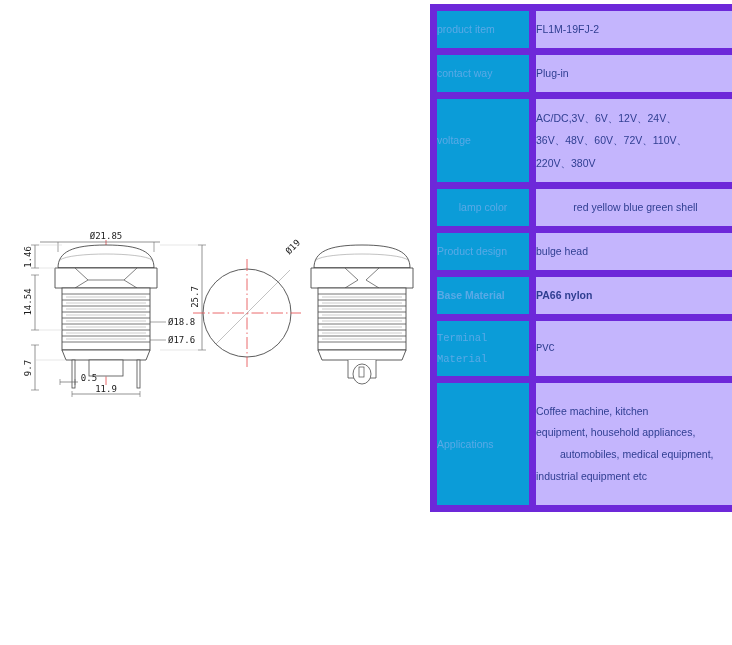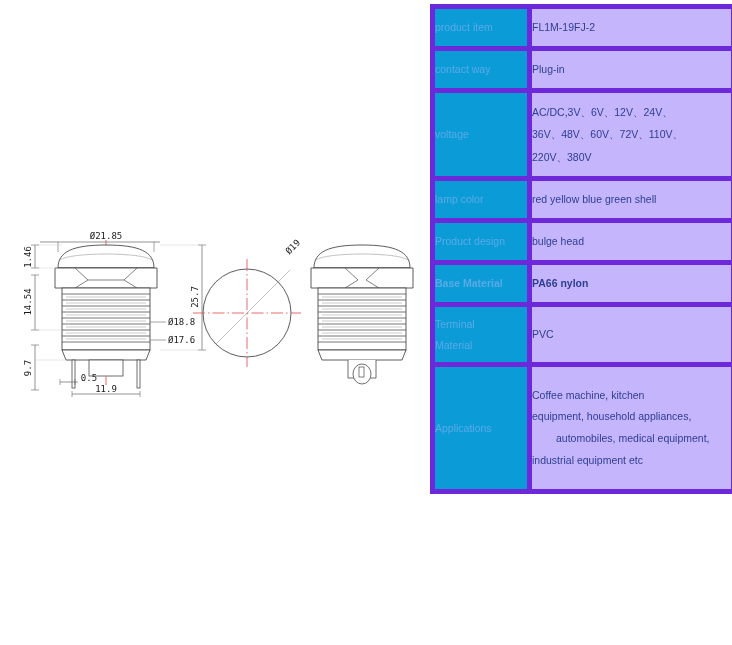--- a/index.html
+++ b/index.html
@@ -33,21 +33,21 @@
   #spec-table {
     position: absolute;
     left: 430px;
     top: 4px;
     width: 293px;
     border-collapse: collapse;
     border-spacing: 0;
     table-layout: fixed;
   }
   #spec-table td {
-    border: 5px solid #6d28d9;
+    border: 7px solid #6d28d9;
     vertical-align: middle;
     padding: 0;
   }
   td.label-cell {
     width: 92px;
     background: #0b9cd8;
     color: #5aa9e6;
     font-size: 10.5px;
     padding: 4px 0 4px 9px;
     line-height: 2.0;
@@ -67,25 +67,25 @@
   }
   .val-line { display: block; white-space: nowrap; }
   .val-line.indent { padding-left: 24px; }
 
   tr.r-product .label-cell, tr.r-product .value-cell { height: 37px; }
   tr.r-panel   .label-cell, tr.r-panel   .value-cell { height: 50px; }
   tr.r-contact .label-cell, tr.r-contact .value-cell { height: 37px; }
   tr.r-install .label-cell, tr.r-install .value-cell { height: 37px; }
   tr.r-lamptype .label-cell, tr.r-lamptype .value-cell { height: 37px; }
   tr.r-voltage .label-cell, tr.r-voltage .value-cell { height: 83px; }
-  tr.r-lampcolor .label-cell, tr.r-lampcolor .value-cell { height: 37px; }
+  tr.r-lampcolor .label-cell, tr.r-lampcolor .value-cell { height: 37px; text-align: center; }
   tr.r-design  .label-cell, tr.r-design  .value-cell { height: 37px; }
   tr.r-shell   .label-cell, tr.r-shell   .value-cell { height: 37px; }
   tr.r-base    .label-cell, tr.r-base    .value-cell { height: 37px; font-weight: bold; }
-  tr.r-terminal .label-cell, tr.r-terminal .value-cell { height: 55px; }
+  tr.r-terminal .label-cell, tr.r-terminal .value-cell { height: 55px; font-family: Liberation Mono, monospace; }
   tr.r-apps    .label-cell, tr.r-apps    .value-cell { height: 122px; }
 
   tr.r-apps .value-cell { line-height: 2.05; vertical-align: top; padding-top: 14px; }
   tr.r-voltage .value-cell { line-height: 2.15; }
 </style>
 </head>
 <body>
 
 <div id="drawing-panel">
   <svg id="drawing-svg" width="415" height="645" viewBox="0 0 415 645">

